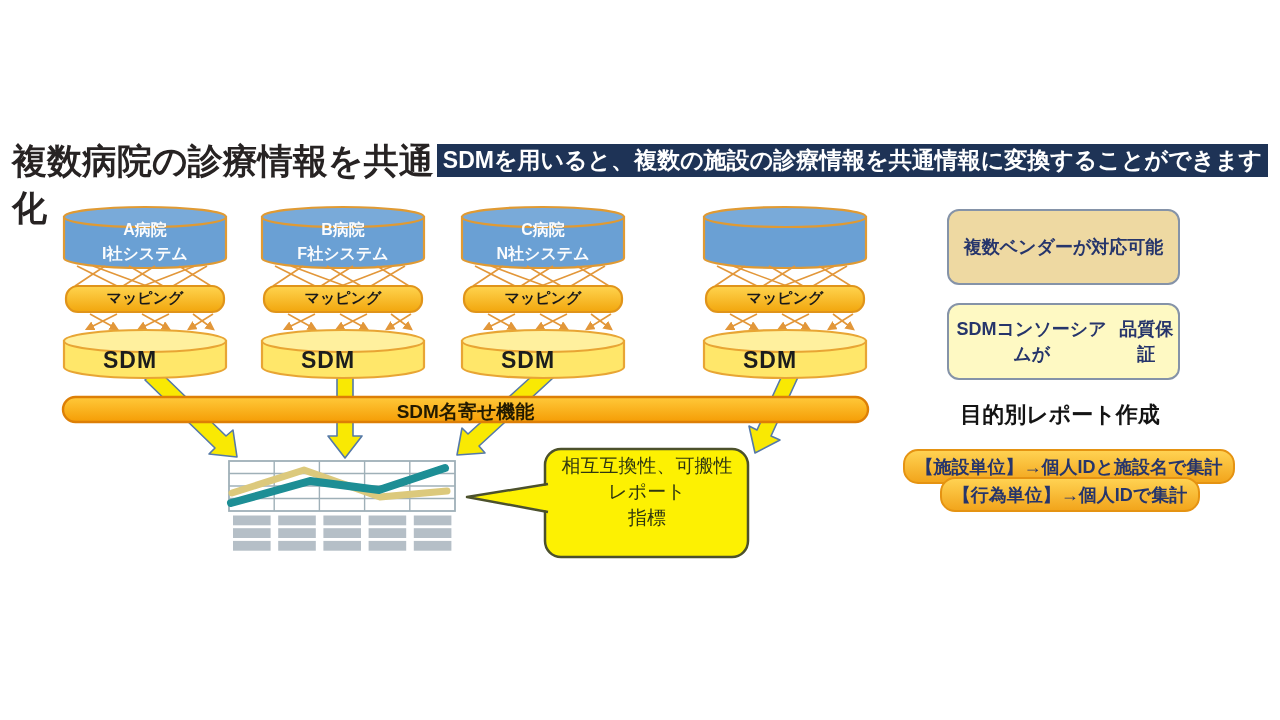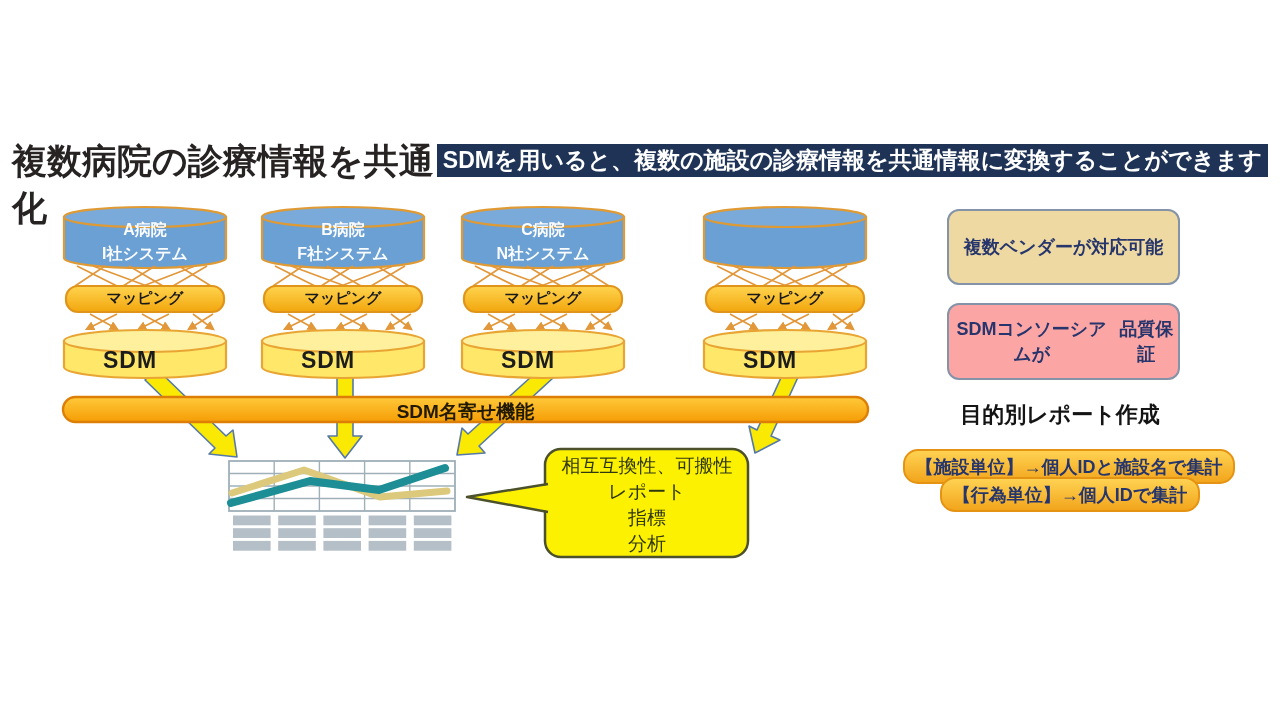--- a/index.html
+++ b/index.html
@@ -18,21 +18,21 @@
   .sdm-label{position:absolute;top:347px;left:0;width:132px;text-align:center;color:#1c1c1c;
              font-size:23px;font-weight:700;letter-spacing:1px;}
   .merge-label{left:63px;top:399px;width:805px;text-align:center;color:#221a00;
                font-size:19px;font-weight:700;}
   .callout-text{left:547px;top:453px;width:200px;text-align:center;color:#2f3711;
                 font-size:19px;font-weight:400;line-height:26px;}
   .benefit{left:947px;width:229px;border:2.2px solid #8593a8;border-radius:12px;
            display:flex;flex-direction:row;align-items:center;justify-content:center;
            font-size:18px;font-weight:700;color:#26356b;line-height:25px;text-align:center;}
   .benefit.tan{top:209px;height:72px;background:#eed9a2;}
-  .benefit.yellow{top:303px;height:73px;background:#fca5a5;}
+  .benefit.yellow{top:303px;height:73px;background:#fef9c3;}
   .rep-heading{left:900px;top:400px;width:320px;text-align:center;font-size:22px;
                font-weight:800;color:#141414;}
   .rbar{position:absolute;height:31px;background:linear-gradient(#ffd252,#f2a51c);
         border:2px solid #e59312;border-radius:15px;display:flex;align-items:center;
         justify-content:center;font-size:18px;font-weight:700;color:#26356b;white-space:nowrap;}
   .rbar.r1{left:903px;top:437px;width:328px;margin-top:12px;}
   .rbar.r2{left:940px;top:477px;width:256px;}
   .rbar.r3{left:928px;top:517px;width:278px;}
 </style>
 </head>
@@ -164,21 +164,20 @@
     <div class="map-label">マッピング</div>
     <div class="sdm-label">SDM</div>
   </div>
 
   <div class="abs merge-label">SDM名寄せ機能</div>
 
   <div class="abs callout-text">
     <div>相互互換性、可搬性</div>
     <div>レポート</div>
     <div>指標</div>
-    <div>分析</div>
   </div>
 
   <div class="abs benefit tan">
     <div>複数ベンダーが</div>
     <div>対応可能</div>
   </div>
   <div class="abs benefit yellow">
     <div>SDMコンソーシアムが</div>
     <div>品質保証</div>
   </div>

